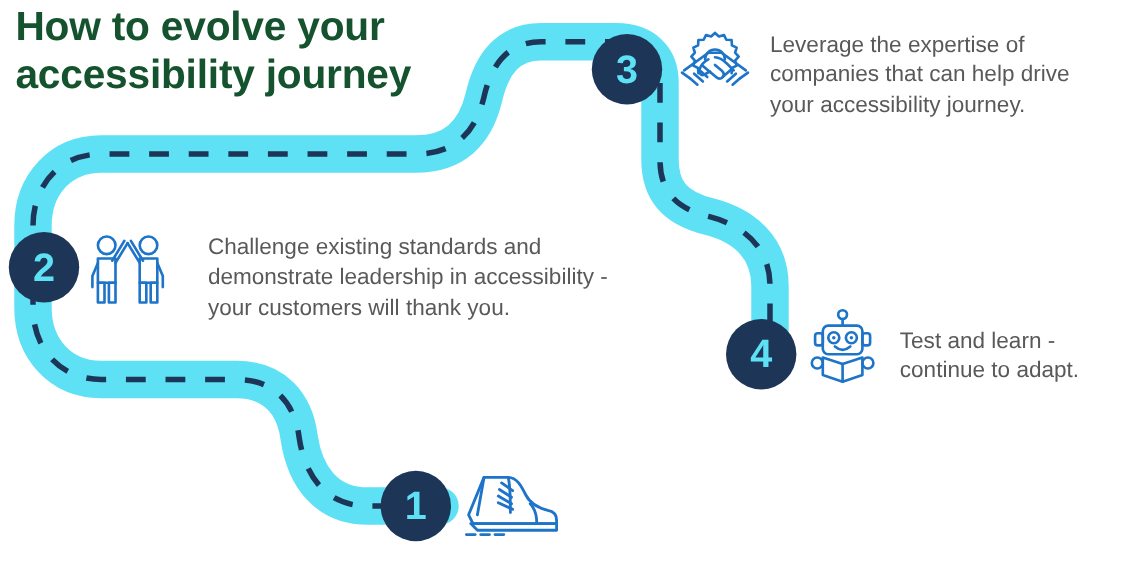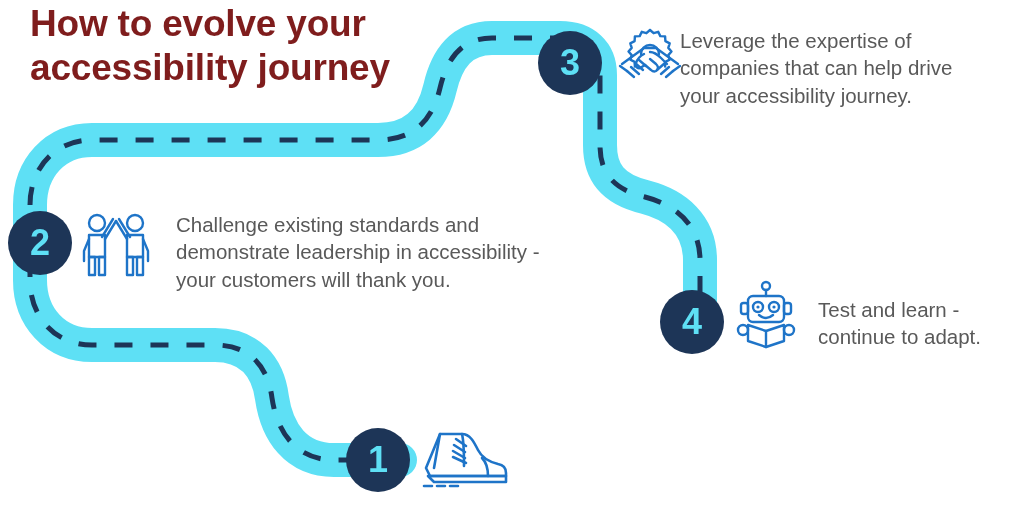--- a/index.html
+++ b/index.html
@@ -24,27 +24,26 @@
     width: 1024px;
     height: 512px;
   }
 
   
   #title {
     position: absolute;
     left: 14px;
     top: 2px;
     width: 430px;
-    color: #7f1d1d;
+    color: #14532d;
     font-size: 37px;
     font-weight: bold;
     line-height: 1.19;
     letter-spacing: -0.2px;
     white-space: pre-line;
-    margin-left: 16px;
   }
   .step-marker {
     position: absolute;
     width: 64px;
     height: 64px;
     border-radius: 50%;
     background: #1D3557;
     color: #5EE0F5;
     display: flex;
     align-items: center;
@@ -63,26 +62,26 @@
     position: absolute;
     color: #595959;
     font-size: 20.5px;
     line-height: 1.34;
     white-space: pre-line;
   }
 
   
   #step3-marker { left: 538px; top: 31px; }
   #step3-icon   { left: 614px; top: 24px; }
-  #step3-text   { left: 680px; top: 27px; width: 320px; }
+  #step3-text   { left: 700px; top: 27px; width: 320px; }
 
   
   #step2-marker { left: 8px; top: 211px; }
   #step2-icon   { left: 80px; top: 209px; }
-  #step2-text   { left: 176px; top: 211px; width: 420px; }
+  #step2-text   { left: 189px; top: 211px; width: 420px; }
 
   
   #step4-marker { left: 660px; top: 290px; }
   #step4-icon   { left: 730px; top: 279px; }
   #step4-text   { left: 818px; top: 296px; width: 210px; }
 
   
   #step1-marker { left: 346px; top: 428px; }
   #step1-icon   { left: 420px; top: 424px; width: 90px; height: 70px; }
   #step1-text   { left: 534px; top: 430px; width: 230px; }

